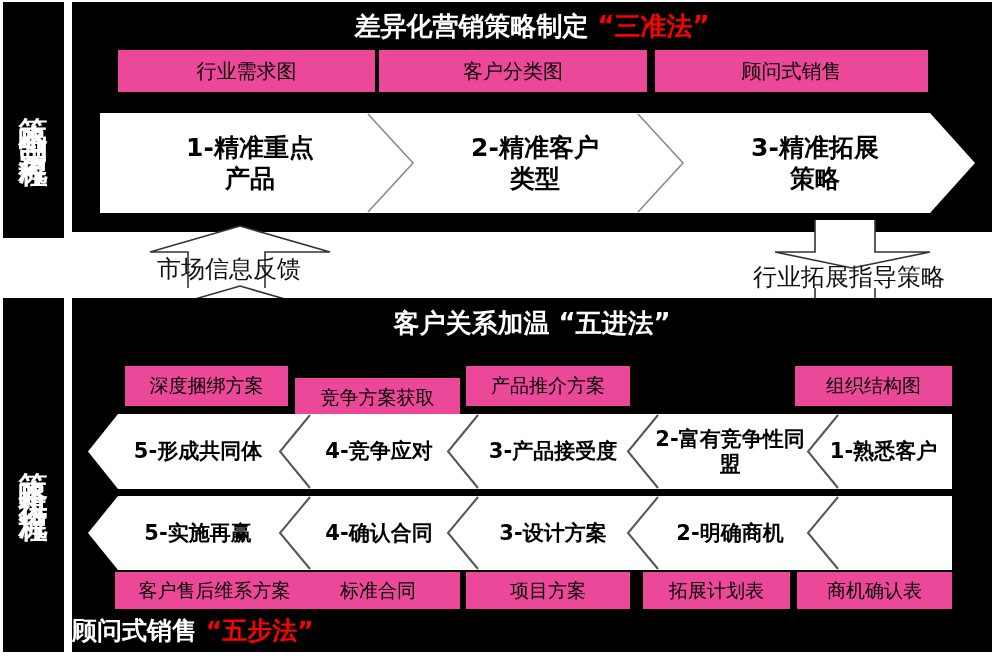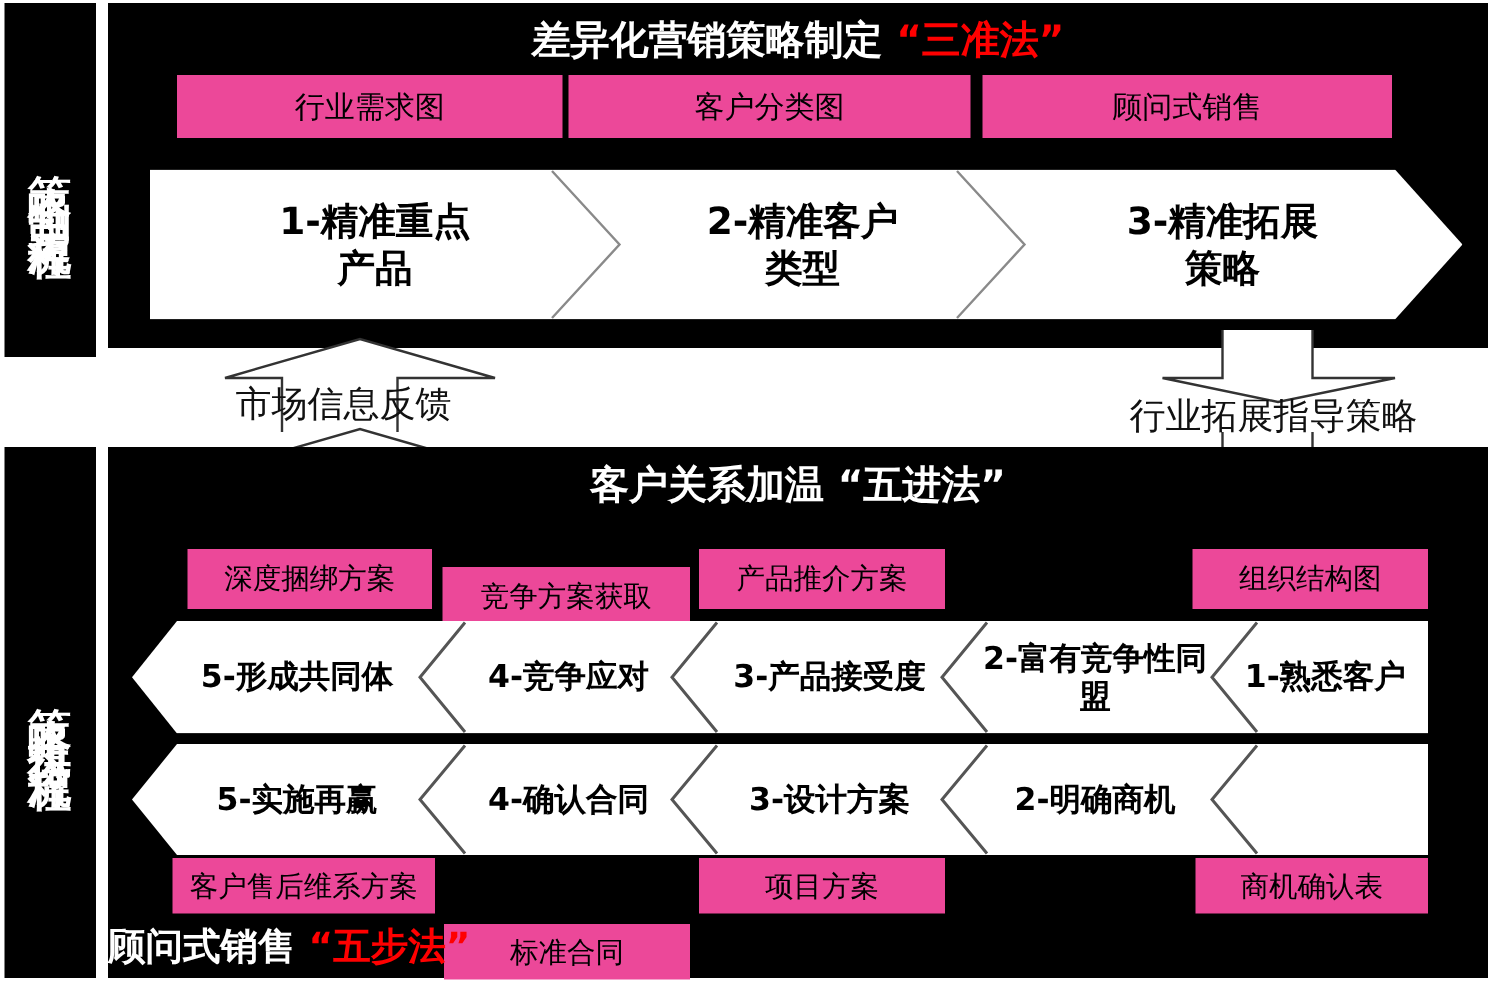--- a/index.html
+++ b/index.html
@@ -137,23 +137,24 @@
       <div class="seg" style="left:375px;width:180px;">3-设计方案</div>
       <div class="seg" style="left:558px;width:168px;">2-明确商机</div>
       <svg class="sep-svg" width="864" height="74">
         <polyline points="222,1 192,37 222,73" fill="none" stroke="#555" stroke-width="2"></polyline>
         <polyline points="390,1 360,37 390,73" fill="none" stroke="#555" stroke-width="2"></polyline>
         <polyline points="570,1 540,37 570,73" fill="none" stroke="#555" stroke-width="2"></polyline>
         <polyline points="750,1 720,37 750,73" fill="none" stroke="#555" stroke-width="2"></polyline>
       </svg>
     </div>
 
-    <div class="wbox" style="left:43px;top:274px;width:175px;height:37px;font-size:19px;">客户售后维系方案</div>
-    <div class="wbox" style="left:224px;top:274px;width:164px;height:37px;font-size:19px;margin-top:44px;">标准合同</div>
+    <div class="wbox" style="left:43px;top:274px;width:175px;height:37px;font-size:19px;padding-left:12px;">客户售后维系方案</div>
+    <div class="wbox" style="left:224px;top:274px;width:164px;height:37px;font-size:19px;">标准合同</div>
     <div class="wbox" style="left:394px;top:274px;width:164px;height:37px;font-size:19px;">项目方案</div>
+    <div class="wbox" style="left:571px;top:274px;width:147px;height:37px;font-size:19px;">拓展计划表</div>
     <div class="wbox" style="left:725px;top:274px;width:155px;height:37px;font-size:19px;">商机确认表</div>
 
     <div class="footer-title" style="top:316px;">
       <span>顾问式销售</span>
       <span class="hl" style="color: rgb(255, 0, 0);">“五步法”</span>
     </div>
   </div>
 
 </div>
 

